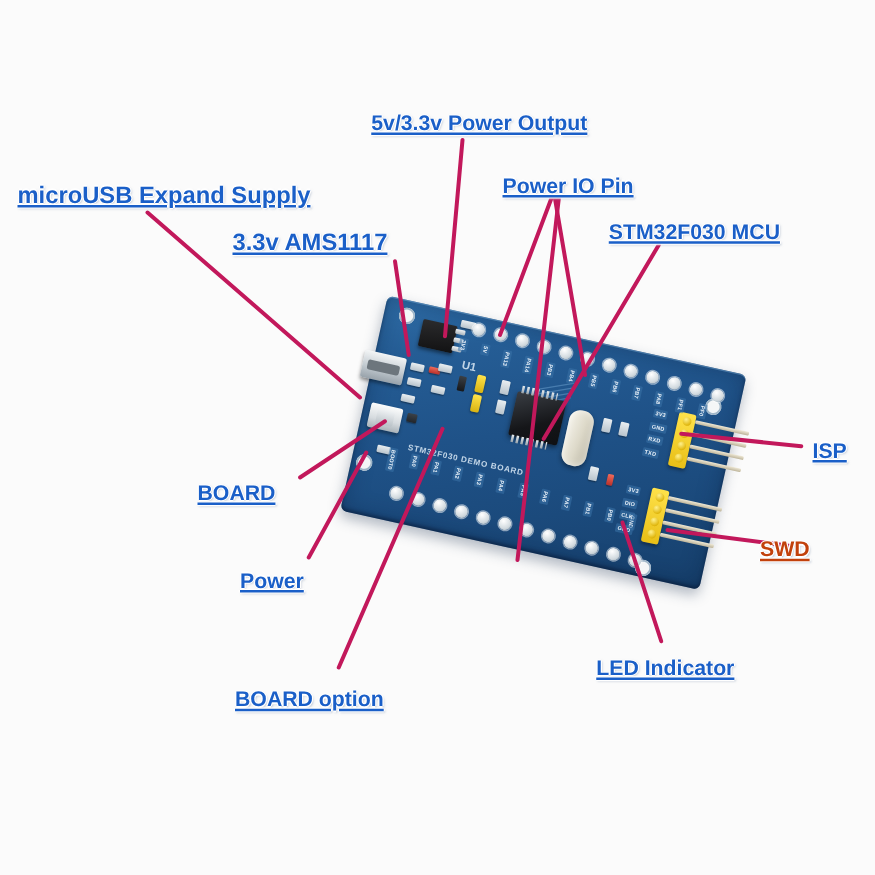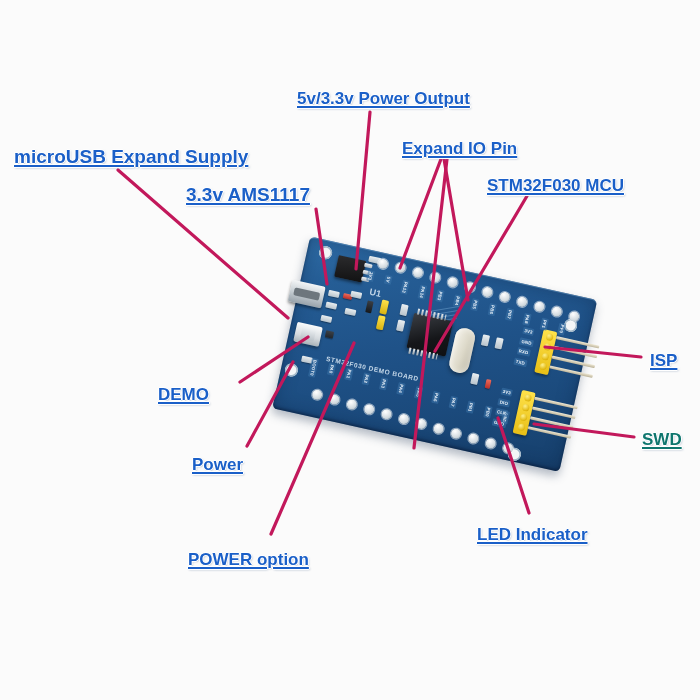--- a/index.html
+++ b/index.html
@@ -308,23 +308,23 @@
       <line x1="240" y1="382" x2="308" y2="337" stroke="#c2185b" stroke-width="3.2" stroke-linecap="round"></line>
       <line x1="247" y1="446" x2="293" y2="362" stroke="#c2185b" stroke-width="3.2" stroke-linecap="round"></line>
       <line x1="271" y1="534" x2="354" y2="343" stroke="#c2185b" stroke-width="3.2" stroke-linecap="round"></line>
       <line x1="529" y1="513" x2="498" y2="418" stroke="#c2185b" stroke-width="3.2" stroke-linecap="round"></line>
     </svg>
 
   <div id="labels">
       <div class="label" style="left: 14px; top: 146px; font-size: 19px; color: rgb(26, 95, 200);">microUSB Expand Supply</div>
       <div class="label" style="left: 186px; top: 184px; font-size: 19px; color: rgb(26, 95, 200);">3.3v AMS1117</div>
       <div class="label" style="left: 297px; top: 89px; font-size: 17px; color: rgb(26, 95, 200);">5v/3.3v Power Output</div>
-      <div class="label" style="left: 402px; top: 139px; font-size: 17px; color: rgb(26, 95, 200);">Expand IO Pin</div>
+      <div class="label" style="left: 402px; top: 139px; font-size: 17px; color: rgb(26, 95, 200);">Power IO Pin</div>
       <div class="label" style="left: 487px; top: 176px; font-size: 17px; color: rgb(26, 95, 200);">STM32F030 MCU</div>
       <div class="label" style="left: 650px; top: 351px; font-size: 17px; color: rgb(26, 95, 200);">ISP</div>
-      <div class="label" style="left: 642px; top: 430px; font-size: 17px; color: #0f766e;">SWD</div>
-      <div class="label" style="left: 158px; top: 385px; font-size: 17px; color: rgb(26, 95, 200);">DEMO</div>
+      <div class="label" style="left: 608px; top: 430px; font-size: 17px; color: #c2410c;">SWD</div>
+      <div class="label" style="left: 158px; top: 385px; font-size: 17px; color: rgb(26, 95, 200);">BOARD</div>
       <div class="label" style="left: 192px; top: 455px; font-size: 17px; color: rgb(26, 95, 200);">Power</div>
-      <div class="label" style="left: 188px; top: 550px; font-size: 17px; color: rgb(26, 95, 200);">POWER option</div>
+      <div class="label" style="left: 188px; top: 550px; font-size: 17px; color: rgb(26, 95, 200);">BOARD option</div>
       <div class="label" style="left: 477px; top: 525px; font-size: 17px; color: rgb(26, 95, 200);">LED Indicator</div>
     </div>
 
 </div>
 
 </body></html>

